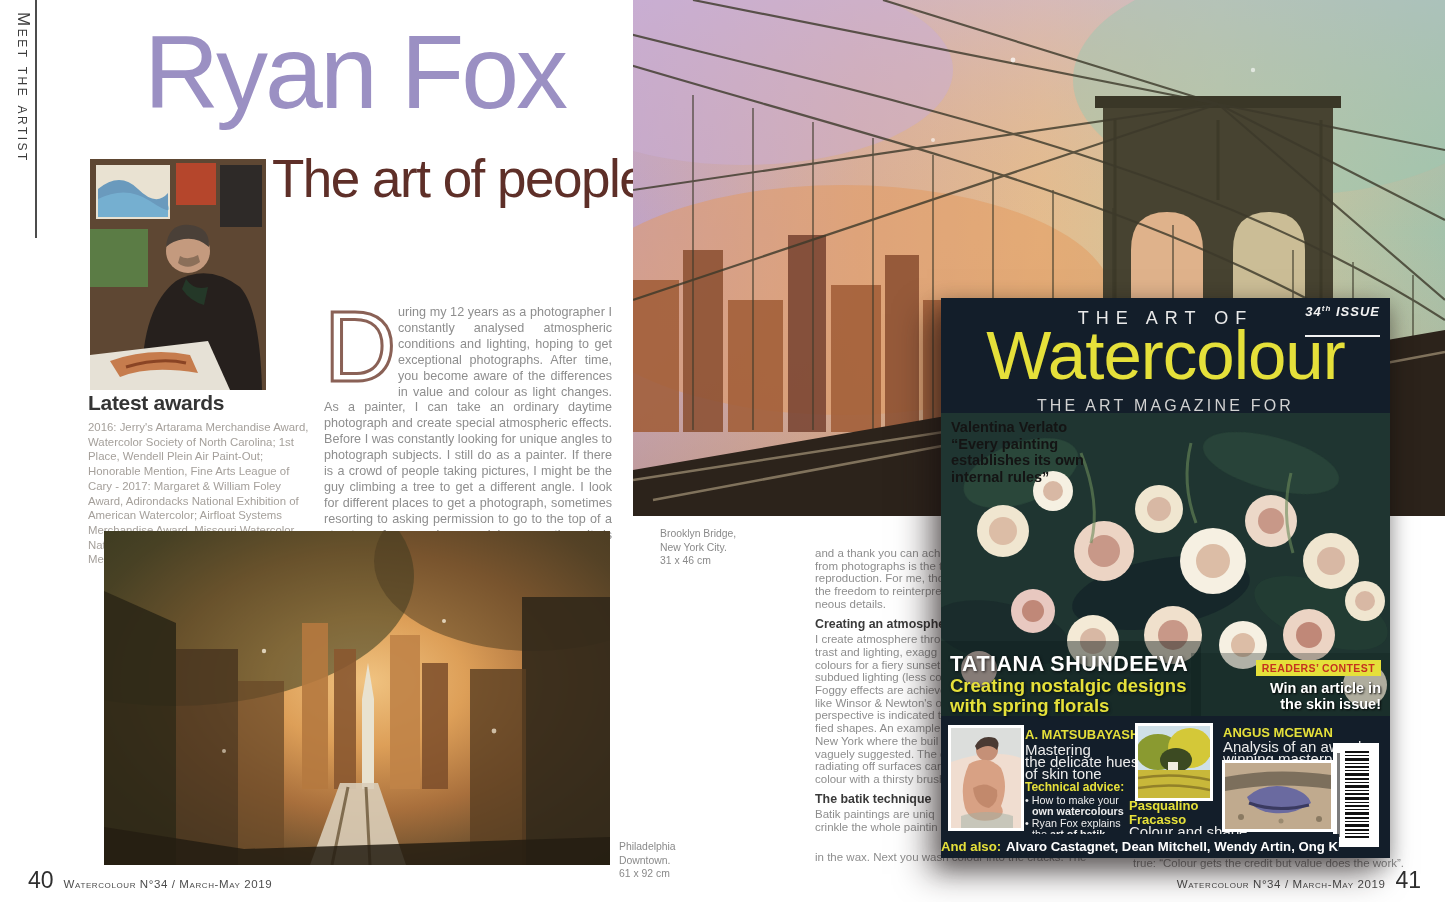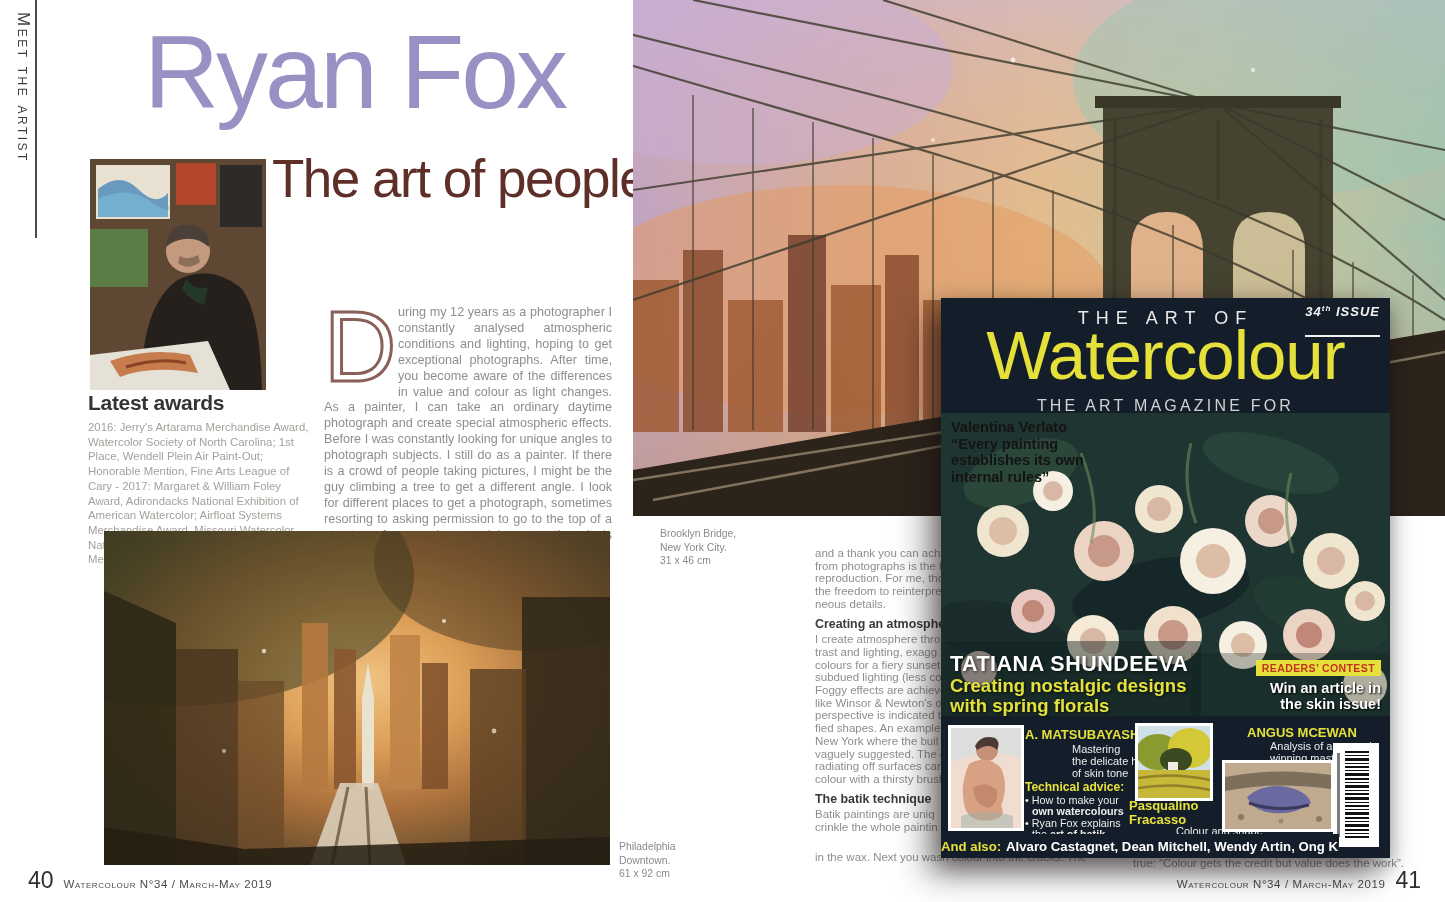--- a/index.html
+++ b/index.html
@@ -68,29 +68,29 @@
     line-height:19.5px;text-shadow:1px 1px 3px rgba(0,0,0,.7);}
   .contest-badge{position:absolute;right:9px;top:362px;background:#e5e03a;color:#c5331f;
     font-size:10.5px;font-weight:700;padding:2px 6px;letter-spacing:.4px;}
   .contest-text{position:absolute;right:9px;top:383px;text-align:right;color:#ffffff;font-weight:700;
     font-size:14.5px;line-height:15.5px;text-shadow:1px 1px 2px #000;}
   .thumb{position:absolute;border:3px solid #ffffff;}
   .thumb1{left:7px;top:427px;width:70px;height:100px;}
   .thumb2{left:194px;top:425px;width:72px;height:72px;}
   .thumb3{left:281px;top:462px;width:106px;height:66px;}
   .cov-name{position:absolute;color:#e5e03a;font-weight:700;font-size:13px;line-height:13.5px;}
-  .cov-sub{position:absolute;color:#ececec;font-size:11px;line-height:11.8px;padding-left:47px;}
+  .cov-sub{position:absolute;color:#ececec;font-size:15px;line-height:11.8px;}
   .item1-name{left:84px;top:430px;}
   .item1-sub{left:84px;top:446px;}
   .tech-head{position:absolute;left:84px;top:482px;color:#e5e03a;font-weight:700;font-size:12px;}
   .tech-list{position:absolute;left:84px;top:497px;color:#ececec;font-size:10.8px;line-height:11.3px;}
   .tech-list .b{font-weight:700;padding-left:7px;}
   .item2-name{left:188px;top:501px;}
   .item2-sub{left:188px;top:528px;}
-  .item3-name{left:282px;top:428px;margin-left:24px;}
+  .item3-name{left:282px;top:428px;}
   .item3-sub{left:282px;top:443px;}
   .barcode-box{position:absolute;left:392px;top:445px;width:46px;height:104px;background:#ffffff;}
   .and-also{position:absolute;left:0;top:536px;width:398px;height:24px;background:#131e2a;
     display:flex;align-items:center;gap:5px;box-sizing:border-box;
     font-size:13.2px;font-weight:700;white-space:nowrap;overflow:hidden;}
   .and-also .lbl{color:#e5e03a;}
   .and-also .txt{color:#ffffff;}
 </style>
 </head>
 <body>

